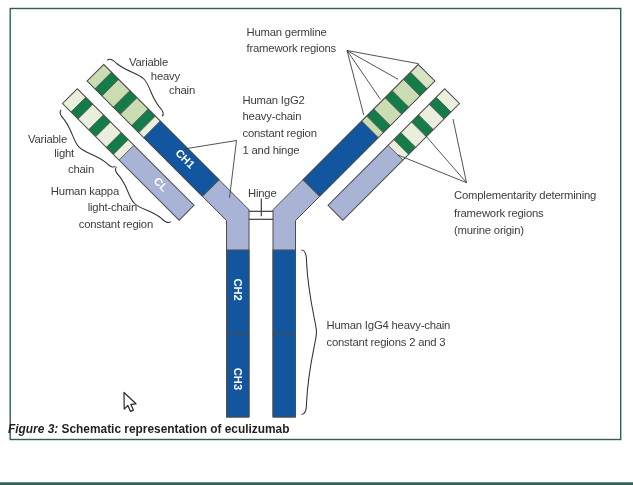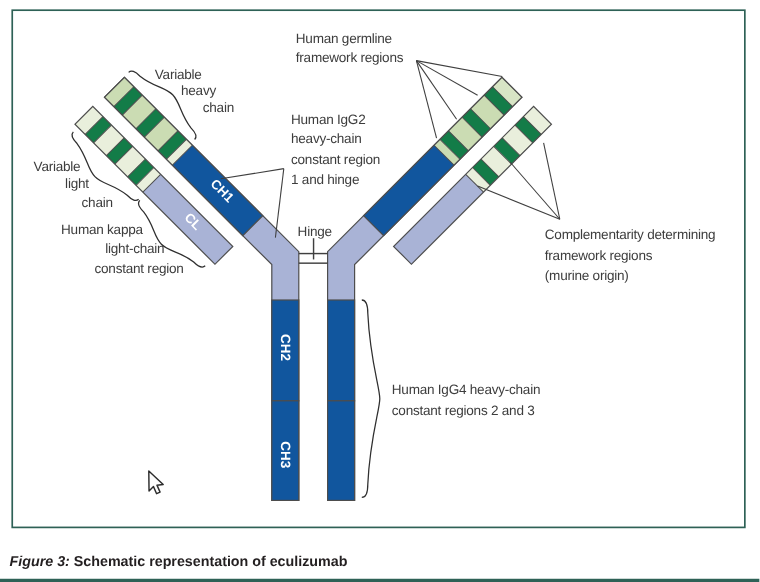--- a/index.html
+++ b/index.html
@@ -126,14 +126,14 @@
 <text x="94" y="172.5" fill="#3d3d3d" font-size="11.3px" text-anchor="end" letter-spacing="-0.2">chain</text>
 <text x="119" y="195" fill="#3d3d3d" font-size="11.3px" text-anchor="end" letter-spacing="-0.2">Human kappa</text>
 <text x="137" y="211" fill="#3d3d3d" font-size="11.3px" text-anchor="end" letter-spacing="-0.2">light-chain</text>
 <text x="153" y="227.5" fill="#3d3d3d" font-size="11.3px" text-anchor="end" letter-spacing="-0.2">constant region</text>
 <text x="182.5" y="161.5" fill="#fff" font-size="11px" font-weight="bold" text-anchor="middle" transform="rotate(45 182.5 161.5)">CH1</text>
 <text x="158.3" y="187" fill="#fff" font-size="11px" font-weight="bold" text-anchor="middle" transform="rotate(45 158.3 187)">CL</text>
 <text x="233.8" y="289.6" fill="#fff" font-size="11.2px" font-weight="bold" text-anchor="middle" transform="rotate(90 233.8 289.6)">CH2</text>
 <text x="233.8" y="379" fill="#fff" font-size="11.2px" font-weight="bold" text-anchor="middle" transform="rotate(90 233.8 379)">CH3</text>
 <path d="M124,392.5 l0.2,16.6 l3.7,-3.6 l2.6,5.9 l2.9,-1.3 l-2.6,-5.8 l5.2,-0.5 Z" fill="#fdfdfd" stroke="#2b2b2b" stroke-width="1.2" stroke-linejoin="round"></path>
 </svg>
-<div class="cap" style="top:461px"><b><i>Figure 3:</i> Schematic representation of eculizumab</b></div>
+<div class="cap" style="top:422px"><b><i>Figure 3:</i> Schematic representation of eculizumab</b></div>
 </div>
 
 </body></html>

